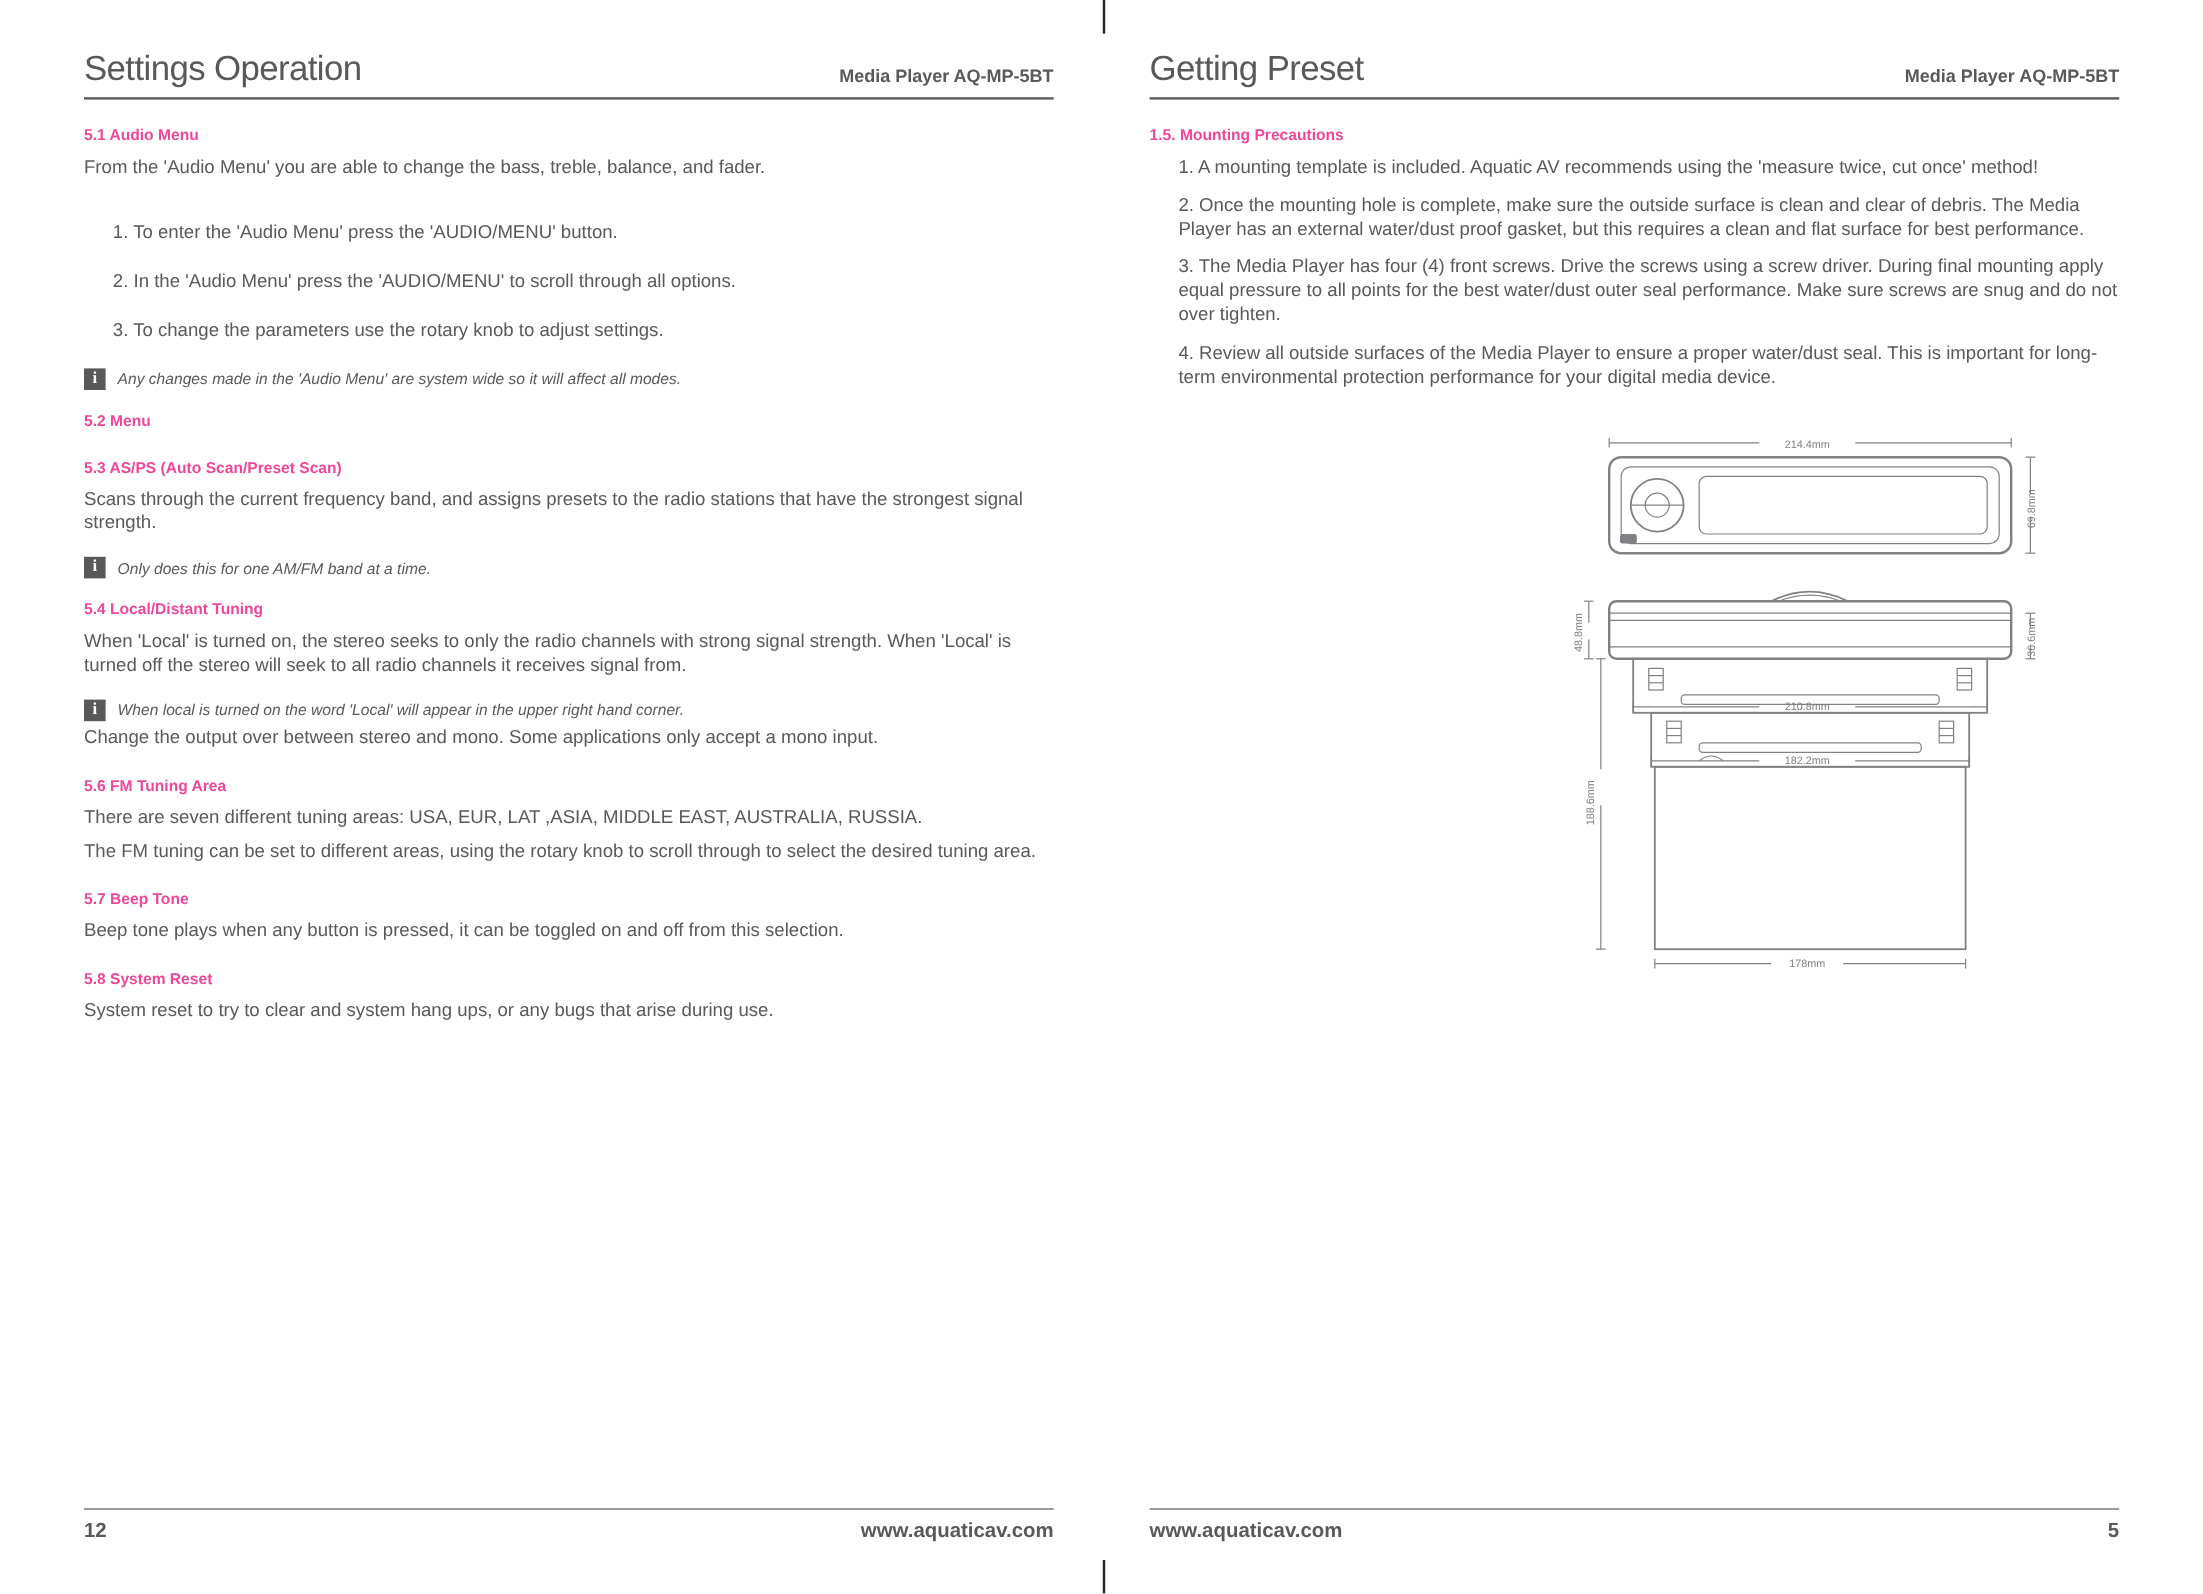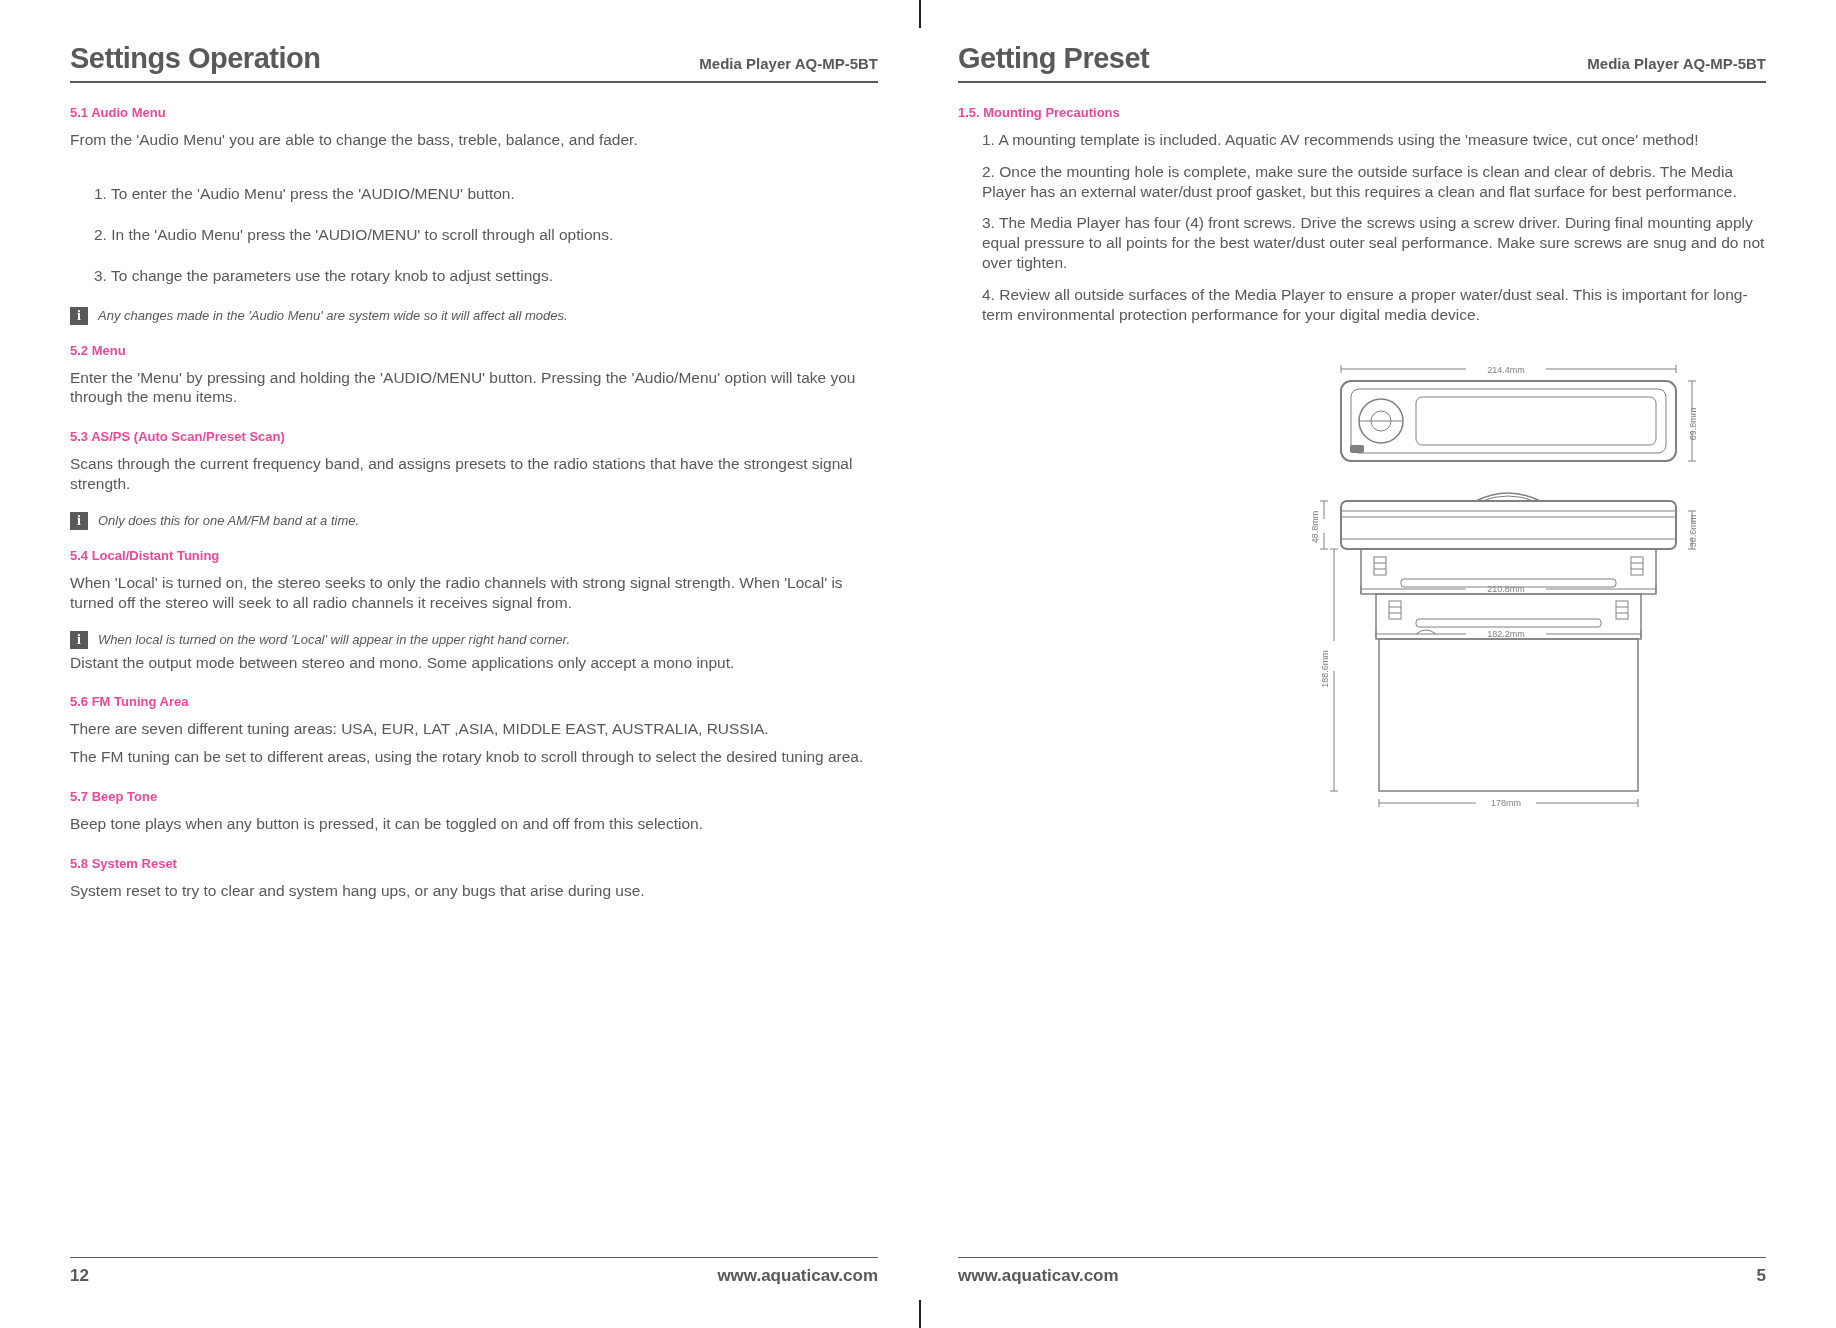--- a/index.html
+++ b/index.html
@@ -33,21 +33,21 @@
   .page-header {
     display: flex;
     justify-content: space-between;
     align-items: flex-end;
     border-bottom: 2px solid #58595b;
     padding-bottom: 6px;
     margin-bottom: 22px;
   }
   .page-title {
     font-size: 29px;
-    font-weight: bold;
+    font-weight: normal;
     font-stretch: condensed;
     letter-spacing: -0.5px;
     color: #58595b;
     text-align: right;
   }
   .model {
     font-size: 15px;
     font-weight: bold;
     font-stretch: condensed;
     color: #58595b;
@@ -147,37 +147,36 @@
       <li>1. To enter the 'Audio Menu' press the 'AUDIO/MENU' button.</li>
       <li>2. In the 'Audio Menu' press the 'AUDIO/MENU' to scroll through all options.</li>
       <li>3. To change the parameters use the rotary knob to adjust settings.</li>
     </ul>
     <div class="callout">
       <span class="info-icon">i</span>
       <span class="callout-text">Any changes made in the 'Audio Menu' are system wide so it will affect all modes.</span>
     </div>
 
     <div class="section-title">5.2 Menu</div>
-    <div class="body-text">Enter the 'Menu' by pressing and holding the 'AUDIO/MENU' button.  Pressing the 'Audio/Menu' option will take you through the menu items.</div>
 
     <div class="section-title">5.3 AS/PS (Auto Scan/Preset Scan)</div>
     <div class="body-text">Scans through the current frequency band, and assigns presets to the radio stations that have the strongest signal strength.</div>
     <div class="callout">
       <span class="info-icon">i</span>
       <span class="callout-text">Only does this for one AM/FM band at a time.</span>
     </div>
 
     <div class="section-title">5.4 Local/Distant Tuning</div>
     <div class="body-text">When 'Local' is turned on, the stereo seeks to only the radio channels with strong signal strength. When 'Local' is turned off the stereo will seek to all radio channels it receives signal from.</div>
     <div class="callout">
       <span class="info-icon">i</span>
       <span class="callout-text">When local is turned on the word 'Local' will appear in the upper right hand corner.</span>
     </div>
 
-    <div class="body-text">Distant the output mode between stereo and mono. Some applications only accept a mono input.</div>
+    <div class="body-text">Change the output over between stereo and mono. Some applications only accept a mono input.</div>
 
     <div class="section-title">5.6 FM Tuning Area</div>
     <div class="body-text">There are seven different tuning areas: USA, EUR, LAT ,ASIA, MIDDLE EAST, AUSTRALIA, RUSSIA.</div>
     <div class="body-text">The FM tuning can be set to different areas, using the rotary knob to scroll through to select the desired tuning area.</div>
 
     <div class="section-title">5.7 Beep Tone</div>
     <div class="body-text">Beep tone plays when any button is pressed, it can be toggled on and off from this selection.</div>
 
     <div class="section-title">5.8 System Reset</div>
     <div class="body-text">System reset to try to clear and system hang ups, or any bugs that arise during use.</div>

